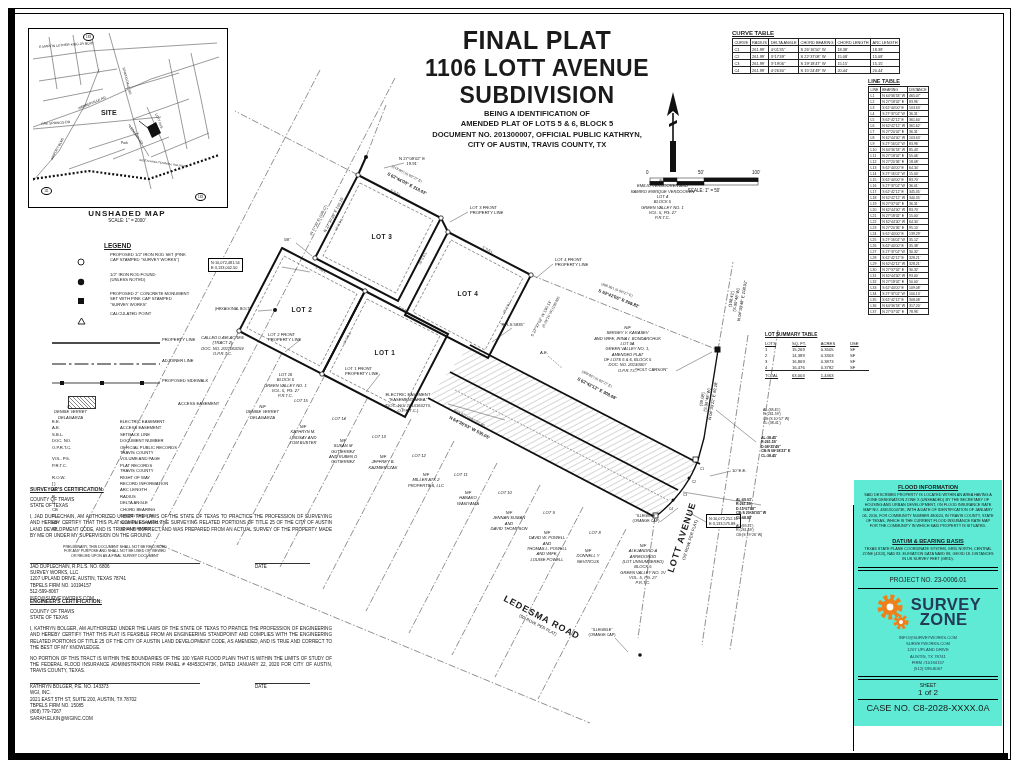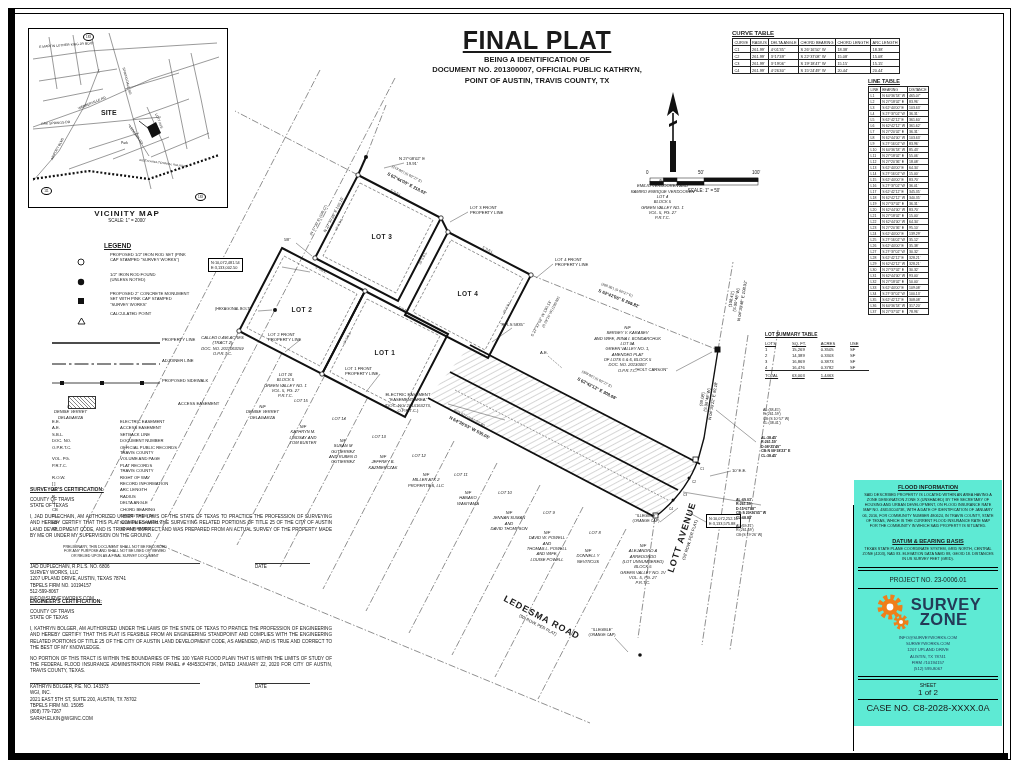--- a/index.html
+++ b/index.html
@@ -12,21 +12,21 @@
   .edge-left{left:9px;top:9px;width:6px;height:748px;background:#000;}
   .edge-bottom{left:9px;bottom:9px;width:999px;height:6px;background:#000;}
   .vline-panel{left:853px;top:505px;width:0;height:246px;border-left:1.2px solid #000;}
 
   
   .c{text-align:center;} .b{font-weight:bold;} .t36{font-size:3.6px;line-height:1.2;}
   .r27{transform:rotate(27.5deg);} .rm62{transform:rotate(-62.5deg);}
   .rm80{transform:rotate(-80deg);} .r21{transform:rotate(21.8deg);}
 
   
-  .title1{font-size:25px;font-weight:bold;letter-spacing:0.5px;text-decoration:underline;}
+  .title1{font-size:25px;font-weight:bold;letter-spacing:0.5px;}
   .title2{font-size:23px;font-weight:bold;letter-spacing:0.5px;}
   .subtitle div{font-size:7.6px;font-weight:bold;line-height:1.35;}
 
   
   .vic-box{left:28px;top:28px;width:198px;height:178px;border:1px solid #000;background:#fff;}
   .vic-cap1{font-size:8px;font-weight:bold;letter-spacing:1px;}
   .vic-cap2{font-size:4.5px;}
   .vic-street{position:absolute;font-size:3.4px;color:#222;white-space:nowrap;}
   .vic-shield{position:absolute;border:0.6px solid #000;border-radius:50%;font-size:3px;
               width:9px;height:6px;text-align:center;line-height:6px;background:#fff;}
@@ -235,24 +235,26 @@
       <rect x="650" y="181.5" width="108" height="3.5" fill="#fff"></rect>
       <rect x="663.5" y="178" width="13.5" height="3.5" fill="#111"></rect>
       <rect x="650" y="181.5" width="13.5" height="3.5" fill="#111"></rect>
       <rect x="677" y="181.5" width="27" height="3.5" fill="#111"></rect>
       <rect x="704" y="178" width="54" height="3.5" fill="#111"></rect>
     </g>
   </svg>
 
   <div class="abs c" style="left:352px;top:26px;width:370px;z-index:3;">
     <div class="title1">FINAL PLAT</div>
+    <div class="title2">1106 LOTT AVENUE SUBDIVISION</div>
     <div class="subtitle">
         <div>BEING A IDENTIFICATION OF</div>
+        <div>AMENDED PLAT OF LOTS 5 &amp; 6, BLOCK 5</div>
         <div>DOCUMENT NO. 201300007, OFFICIAL PUBLIC KATHRYN,</div>
-        <div>POINT OF AUSTIN, TRAVIS COUNTY, TX</div>
+        <div>CITY OF AUSTIN, TRAVIS COUNTY, TX</div>
       </div>
   </div>
 
   <div class="abs vic-box">
     <svg width="196" height="176" viewBox="0 0 196 176">
       <g stroke="#555" stroke-width="0.6" fill="none">
         <polyline points="4,30 60,22 188,14"></polyline>
         <polyline points="80,4 96,60 112,118 122,160"></polyline>
         <polyline points="4,98 60,78 122,50 190,28"></polyline>
         <polyline points="4,100 70,94 132,88"></polyline>
@@ -285,21 +287,21 @@
     <div class="vic-street" style="left:16px;top:118px;transform:rotate(-62deg);">AIRPORT BLVD</div>
     <div class="vic-street" style="left:122px;top:90px;transform:rotate(68deg);">LOTT AVE</div>
     <div class="vic-street" style="left:96px;top:104px;transform:rotate(55deg);">LEDESMA RD</div>
     <div class="vic-street" style="left:110px;top:132px;transform:rotate(8deg);font-size:2.8px;">AUSTIN AREA TERMINAL RAILROAD</div>
     <div class="vic-street" style="left:92px;top:112px;">Park</div>
     <div class="vic-shield" style="left:54px;top:4px;">183</div>
     <div class="vic-shield" style="left:12px;top:158px;">111</div>
     <div class="vic-shield" style="left:166px;top:164px;">183</div>
   </div>
   <div class="abs c" style="left:28px;top:209px;width:198px;">
-    <div class="vic-cap1">VICINITY MAP</div>
+    <div class="vic-cap1">UNSHADED MAP</div>
     <div class="vic-cap2">SCALE: 1" = 2000'</div>
   </div>
 
   <div class="abs" style="left:646px;top:170px;width:116px;font-size:4.5px;z-index:3;">
     <span style="position:absolute;left:0;">0</span>
     <span style="position:absolute;left:52px;">50'</span>
     <span style="position:absolute;left:106px;">100'</span>
   </div>
   <div class="abs c" style="left:650px;top:188px;width:108px;font-size:4.5px;z-index:3;">SCALE: 1" = 50'</div>
 

